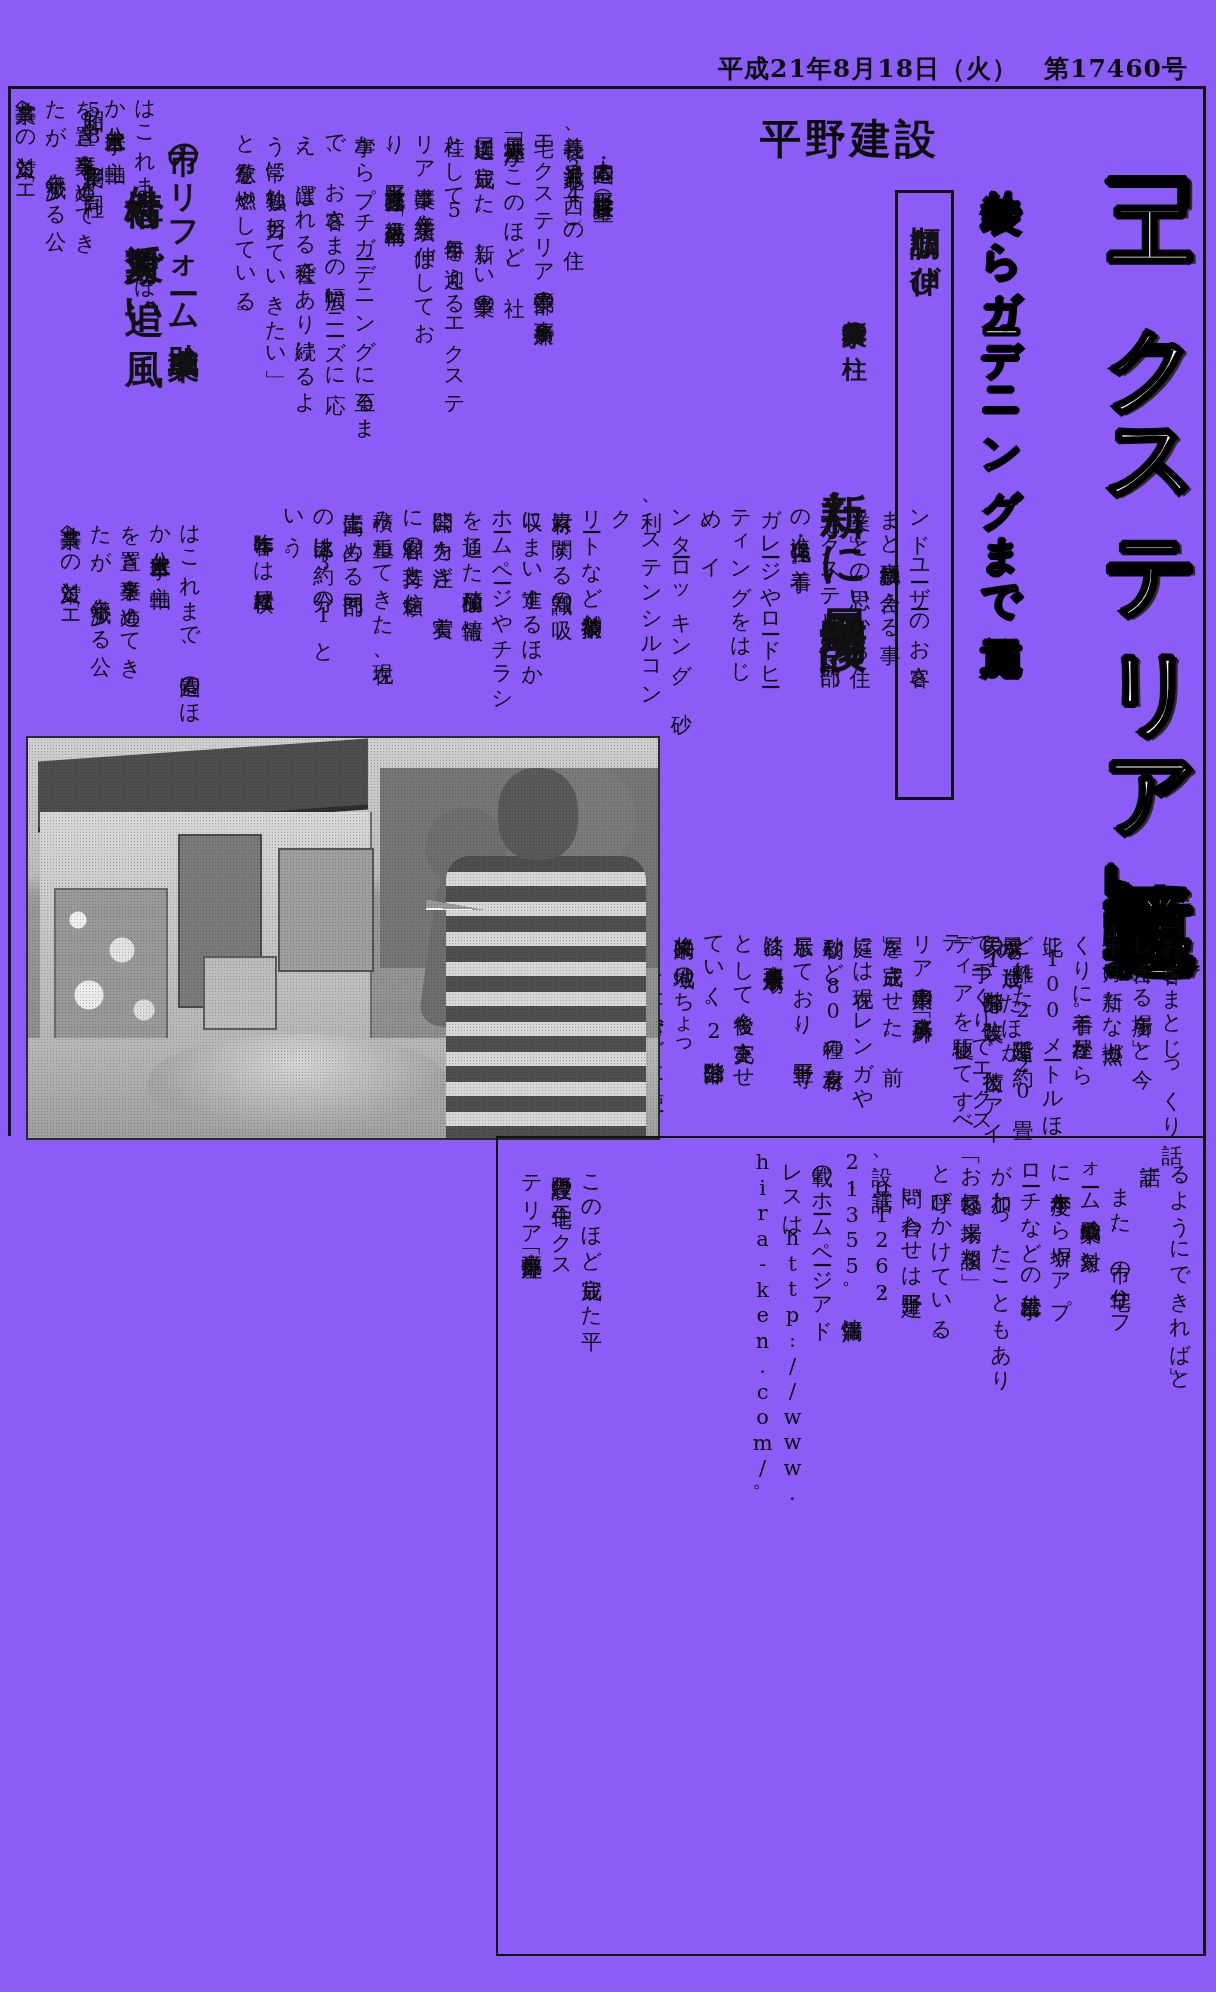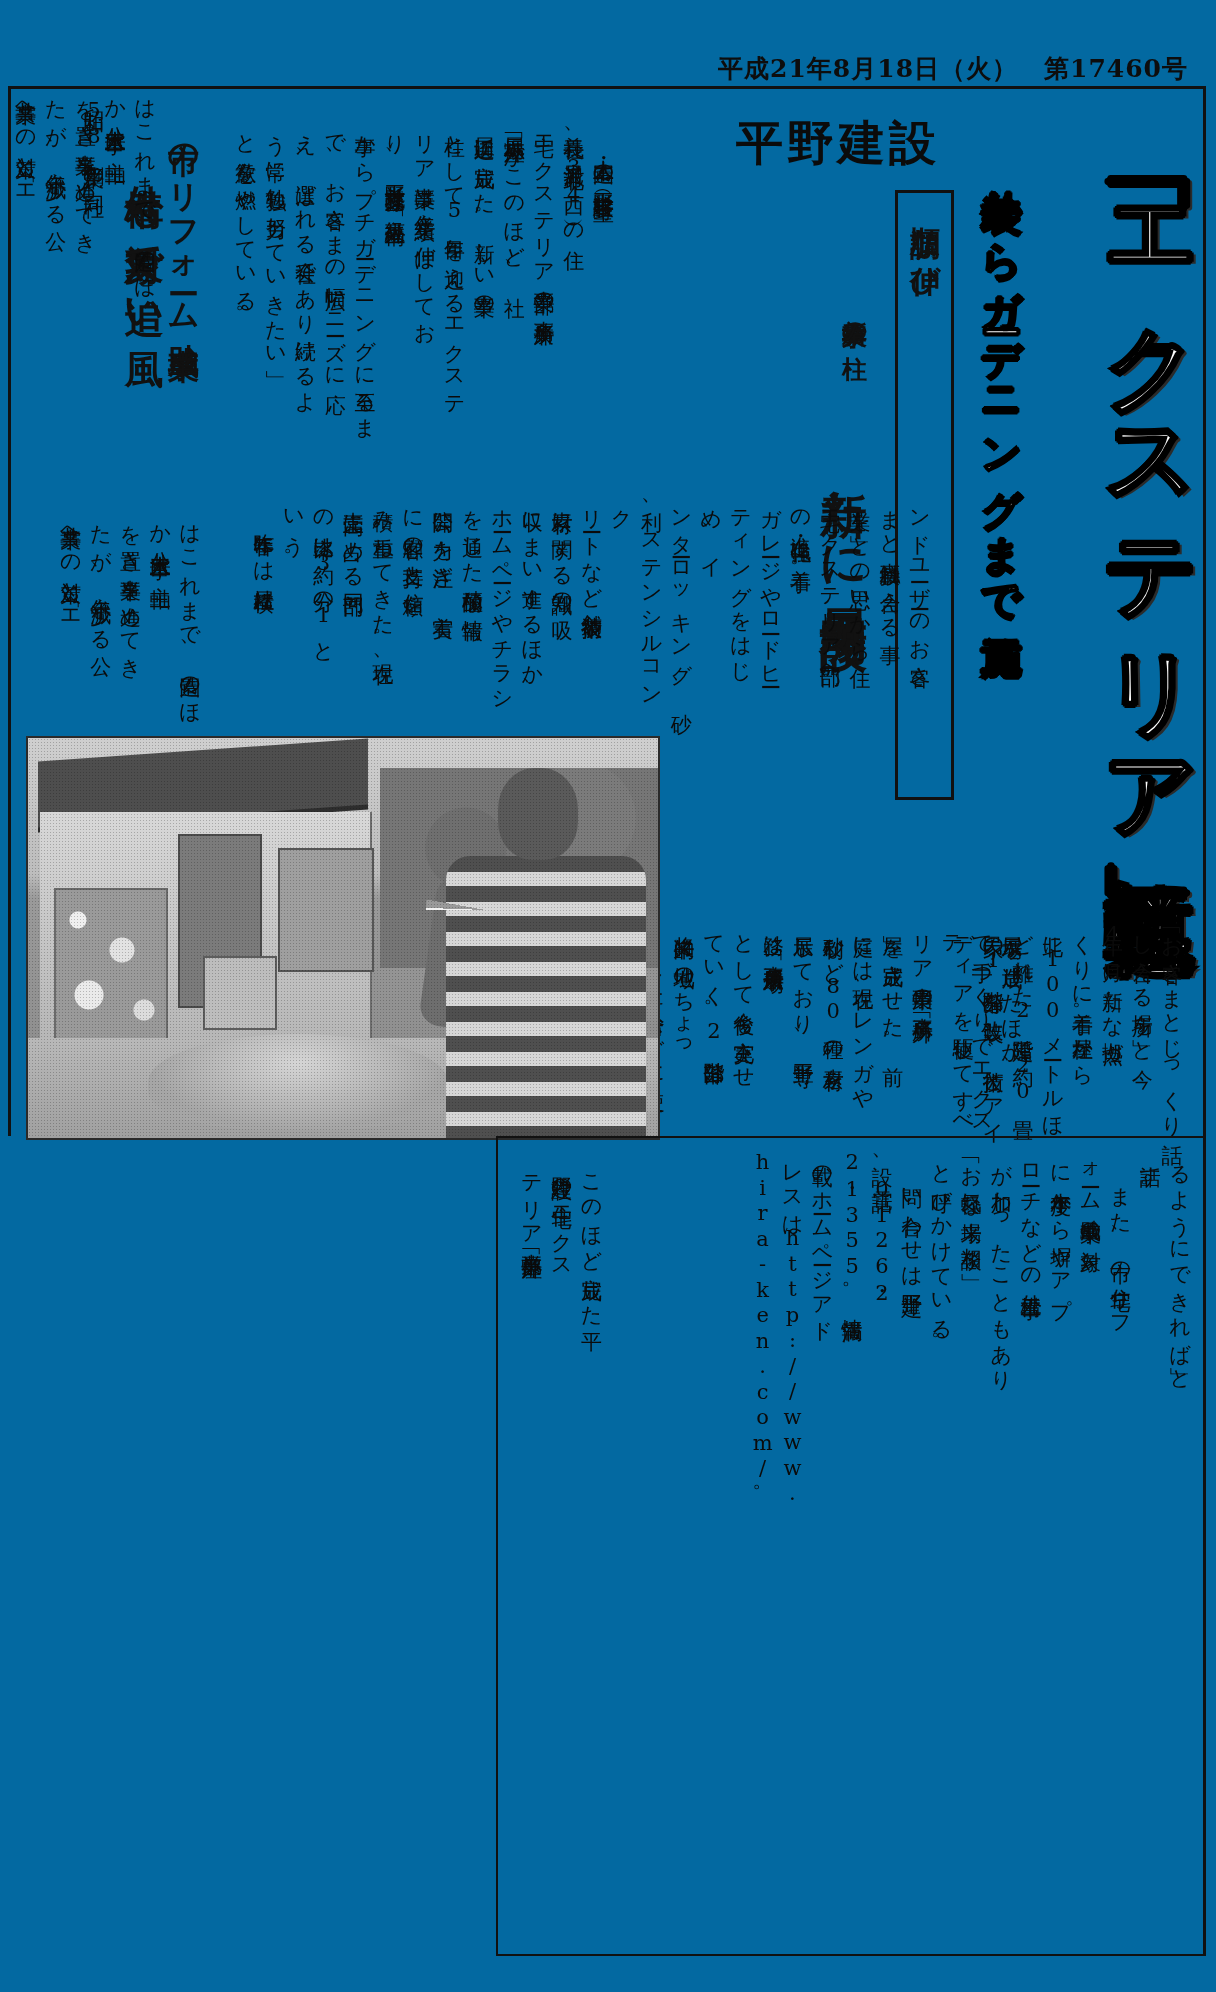--- a/index.html
+++ b/index.html
@@ -12,21 +12,21 @@
     height: 1992px;
     position: relative;
     font-family: "DejaVu Sans", sans-serif;
     color: #111;
     overflow: hidden;
   }
 
   .page {
     position: absolute;
     inset: 0;
-    background: #0369a1;
+    background: #8b5cf6;
   }
 
   
   .masthead {
     position: absolute;
     top: 52px;
     right: 28px;
     font-size: 25px;
     letter-spacing: 1px;
     font-family: "DejaVu Serif", serif;
@@ -96,21 +96,21 @@
     -webkit-text-stroke: 2px #000;
     text-shadow: 2px 0 0 #000, -2px 0 0 #000, 0 2px 0 #000, 0 -2px 0 #000;
     white-space: nowrap;
     height: 430px;
   }
 
   .company-name {
     position: absolute;
     top: 112px;
     right: 276px;
-    font-size: 47px;
+    font-size: 41px;
     font-weight: 700;
     letter-spacing: 4px;
     font-family: "DejaVu Serif", serif;
     white-space: nowrap;
     color: #0b0b0b;
   }
 
   .kicker-box {
     position: absolute;
     top: 190px;

